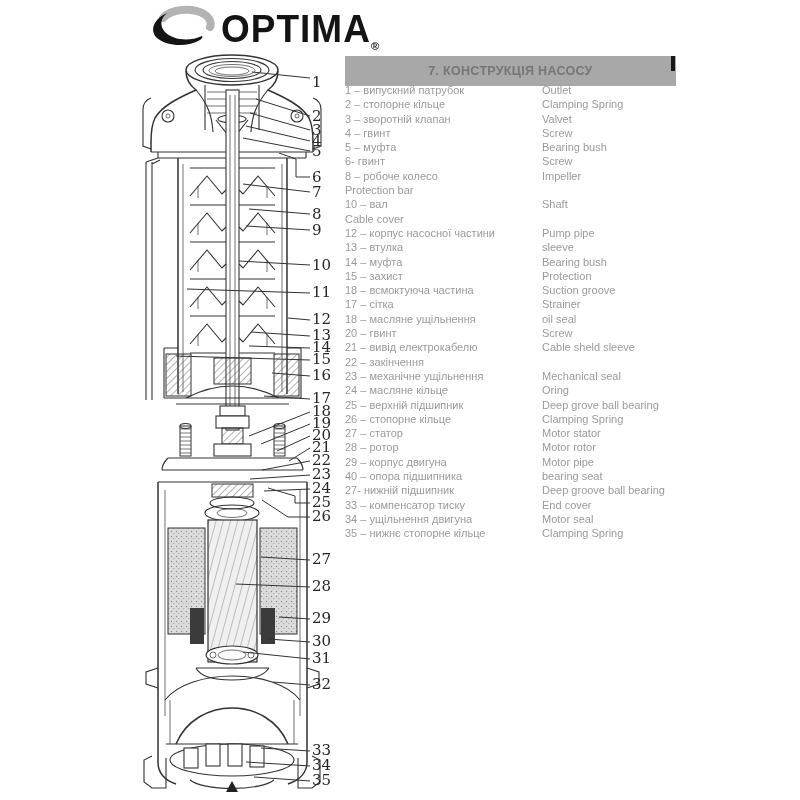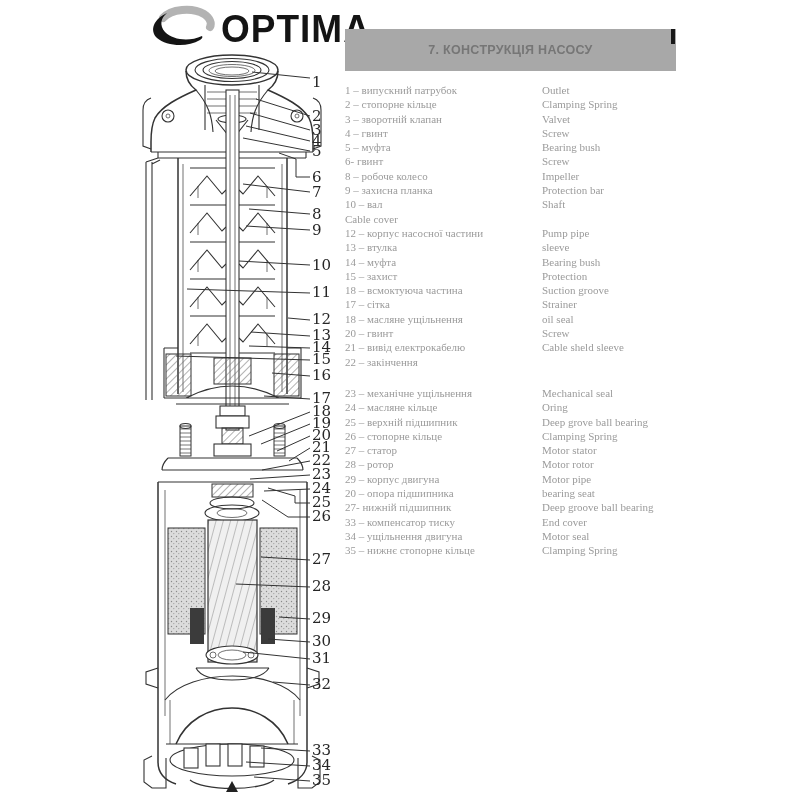--- a/index.html
+++ b/index.html
@@ -6,29 +6,29 @@
   .canvas{position:relative;width:800px;height:800px;background:#fff;overflow:hidden;
           font-family:"Liberation Sans",sans-serif;
           --header-bg:#a8a8a8;--header-text:#767676;--list-text:#9b9b9b;
           --line:#333333;--number:#262626;--logo-black:#141414;--logo-gray:#b3b3b3;}
   
   .logo{position:absolute;left:147px;top:2px;height:50px;display:flex;align-items:flex-end;}
   .brand{font-weight:bold;font-size:37px;line-height:44px;letter-spacing:1px;
          color:var(--logo-black);transform:scaleY(1.03);margin-left:2px;}
   .reg{font-size:11px;font-weight:bold;color:var(--logo-black);margin-top:2px;}
   
-  .header-bar{position:absolute;left:345px;top:29px;width:331px;height:42px;
+  .header-bar{position:absolute;left:345px;top:56px;width:331px;height:30px;
               background:var(--header-bg);display:flex;align-items:center;justify-content:center;}
   .header-bar .title{font-weight:bold;font-size:12.5px;color:var(--header-text);letter-spacing:.3px;}
   .tick{position:absolute;right:1px;top:0;width:4px;height:15px;background:#181818;}
   
-  .parts{position:absolute;left:345px;top:83px;width:450px;font-size:11px;color:var(--list-text);font-family:Liberation Serif, serif;}
+  .parts{position:absolute;left:345px;top:83px;width:450px;font-size:11px;color:var(--list-text);}
   .row{display:flex;height:14.3px;line-height:14.3px;white-space:nowrap;}
   .row .ua{flex:0 0 197px;}
-  .row.gap{margin-bottom:17px;}
+  .row.gap{margin-bottom:0;}
   
   .diagram{position:absolute;left:0;top:0;width:800px;height:800px;}
   .ln{stroke:var(--line);fill:none;stroke-width:1.1;}
   .lnb{stroke:var(--line);fill:none;stroke-width:1.5;}
   .lnt{stroke:var(--line);fill:none;stroke-width:0.7;}
   .lnw{stroke:var(--line);fill:#fff;stroke-width:1.1;}
   .dark{fill:#3b3b3b;stroke:none;}
   .callout-num{font-family:"DejaVu Serif",serif;font-size:15px;fill:var(--number);}
 </style>
 </head>
@@ -255,21 +255,20 @@
       </div>
       <div class="row">
         <span class="ua">6- гвинт</span>
         <span class="en">Screw</span>
       </div>
       <div class="row">
         <span class="ua">8 – робоче колесо</span>
         <span class="en">Impeller</span>
       </div>
       <div class="row">
-        <span class="ua">9 – захисна планка</span>
         <span class="en">Protection bar</span>
       </div>
       <div class="row">
         <span class="ua">10 – вал</span>
         <span class="en">Shaft</span>
       </div>
       <div class="row">
         <span class="en">Cable cover</span>
       </div>
       <div class="row">
@@ -334,21 +333,21 @@
       </div>
       <div class="row">
         <span class="ua">28 – ротор</span>
         <span class="en">Motor rotor</span>
       </div>
       <div class="row">
         <span class="ua">29 – корпус двигуна</span>
         <span class="en">Motor pipe</span>
       </div>
       <div class="row">
-        <span class="ua">20 – опора підшипника</span>
+        <span class="ua">40 – опора підшипника</span>
         <span class="en">bearing seat</span>
       </div>
       <div class="row">
         <span class="ua">27- нижній підшипник</span>
         <span class="en">Deep groove ball bearing</span>
       </div>
       <div class="row">
         <span class="ua">33 – компенсатор тиску</span>
         <span class="en">End cover</span>
       </div>

